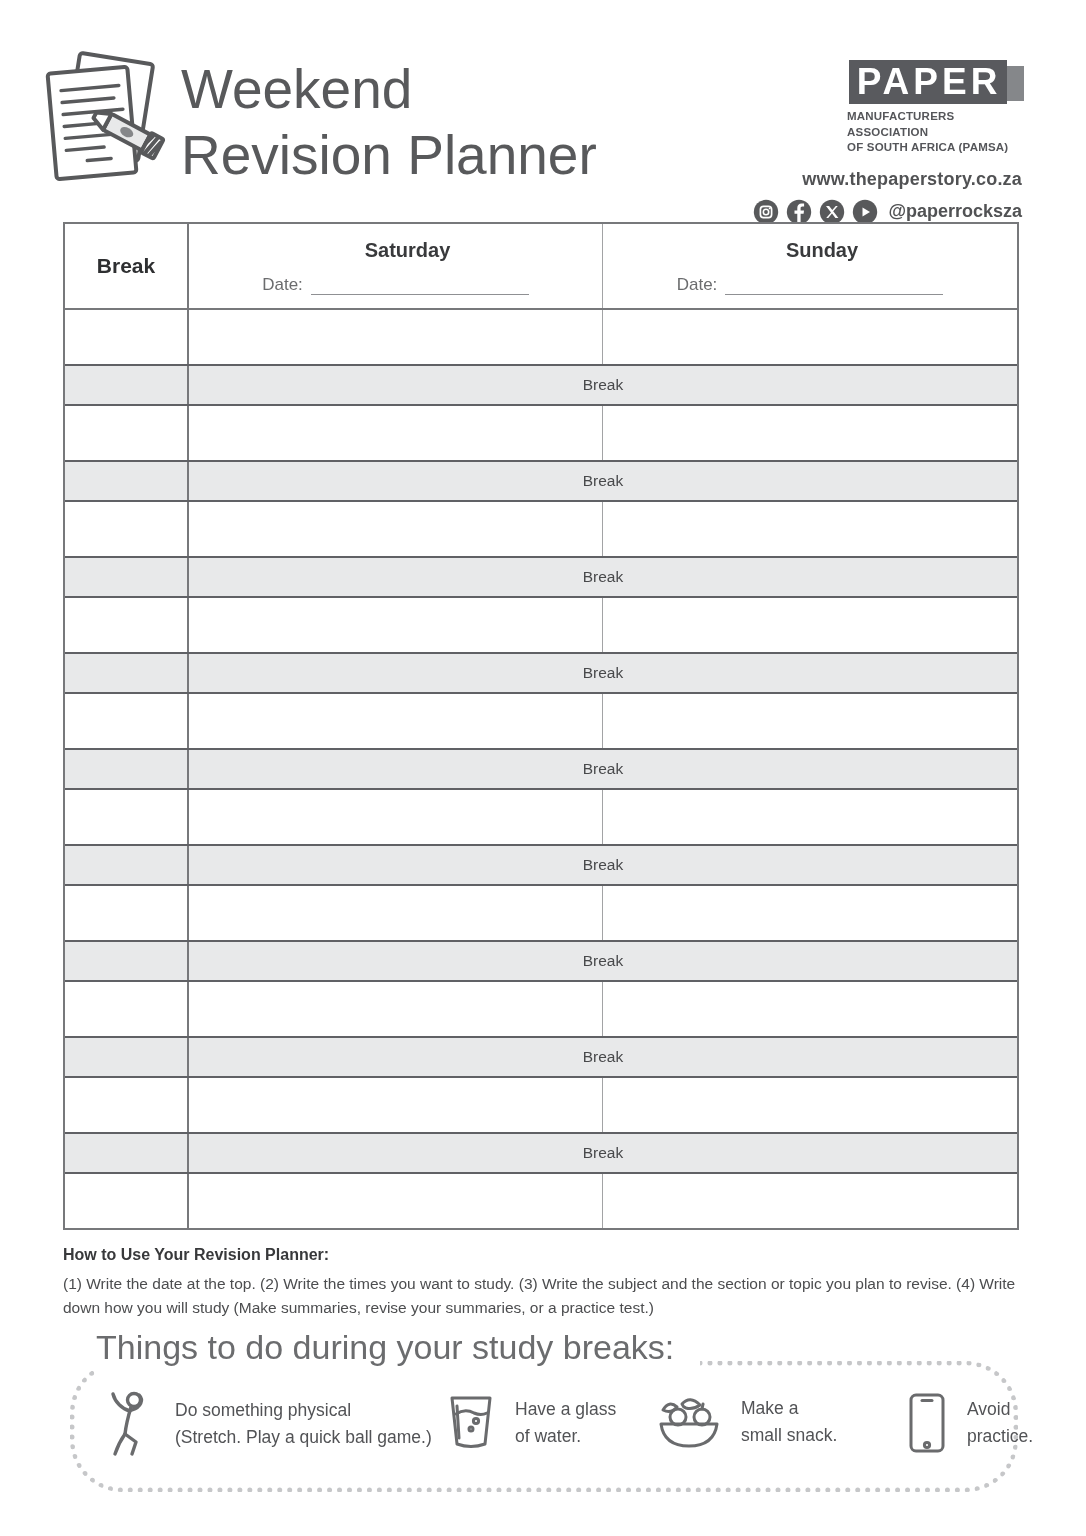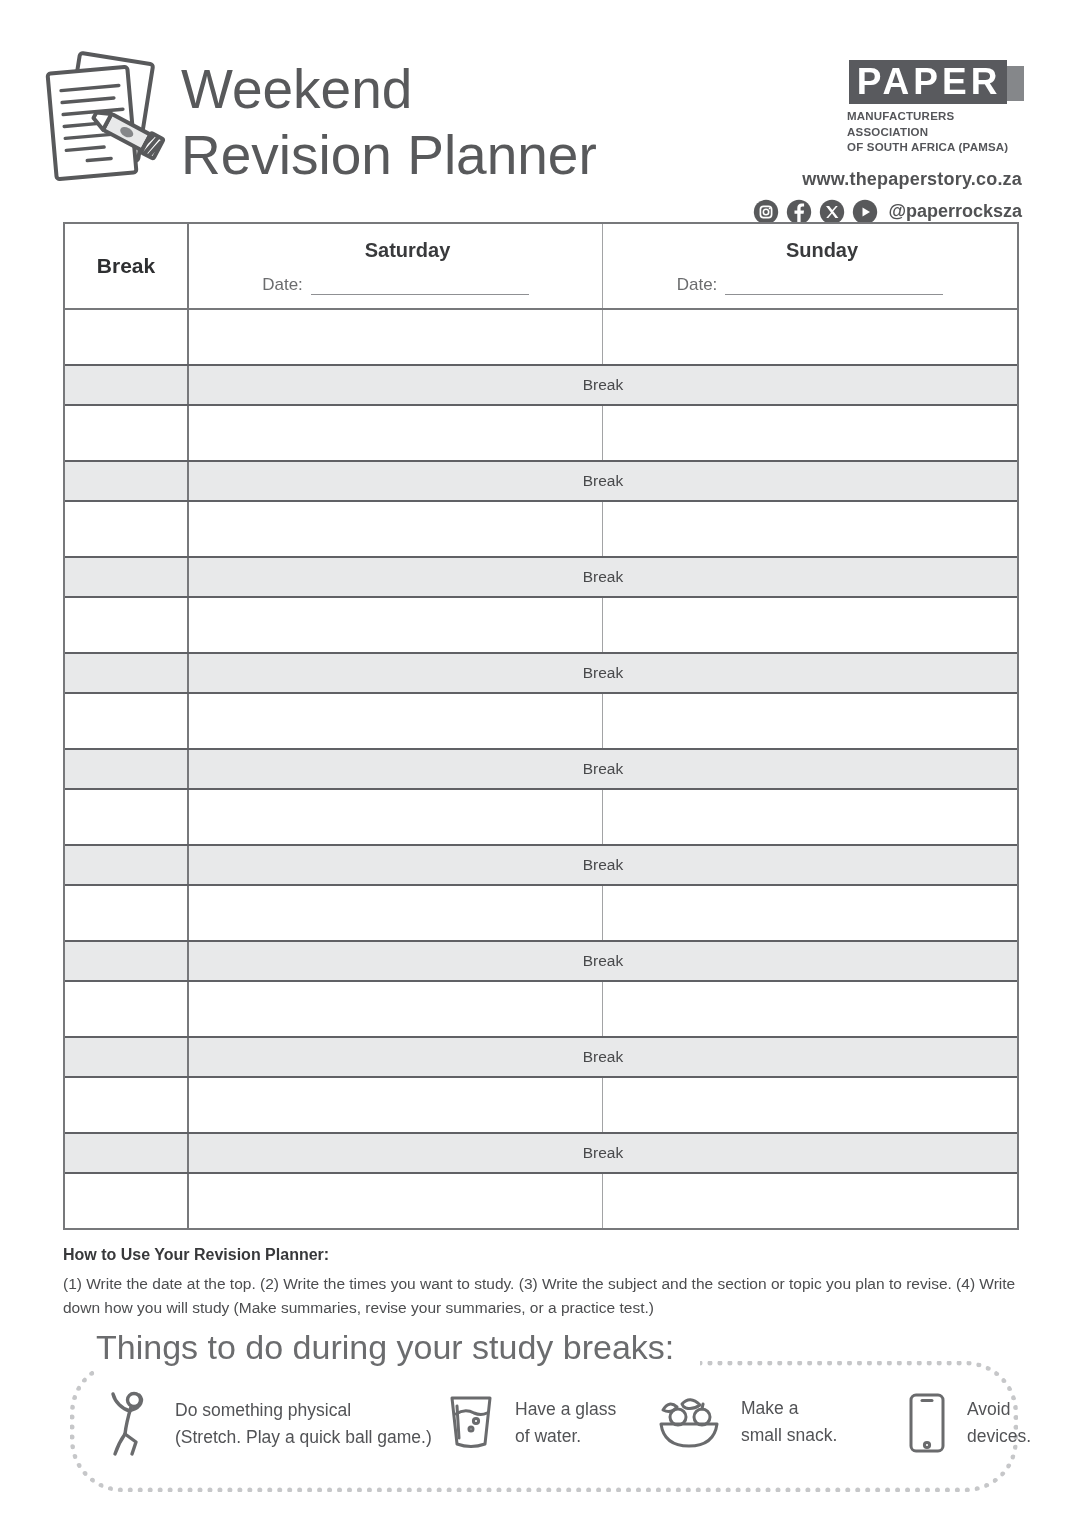--- a/index.html
+++ b/index.html
@@ -320,16 +320,16 @@
       <svg class="icon-svg" width="40" height="62" viewBox="0 0 40 62" fill="none">
         <g stroke="#6a6b6d" stroke-width="3" stroke-linecap="round" stroke-linejoin="round">
           <rect x="4" y="3" width="32" height="56" rx="5"></rect>
           <line x1="15" y1="8.5" x2="25" y2="8.5"></line>
           <circle cx="20" cy="53" r="2.6"></circle>
         </g>
       </svg>
     </span>
     <div class="txt">
       <div>Avoid</div>
-      <div>devices.</div>
+      <div>practice.</div>
     </div>
   </div>
 </div>
 
 </body></html>

